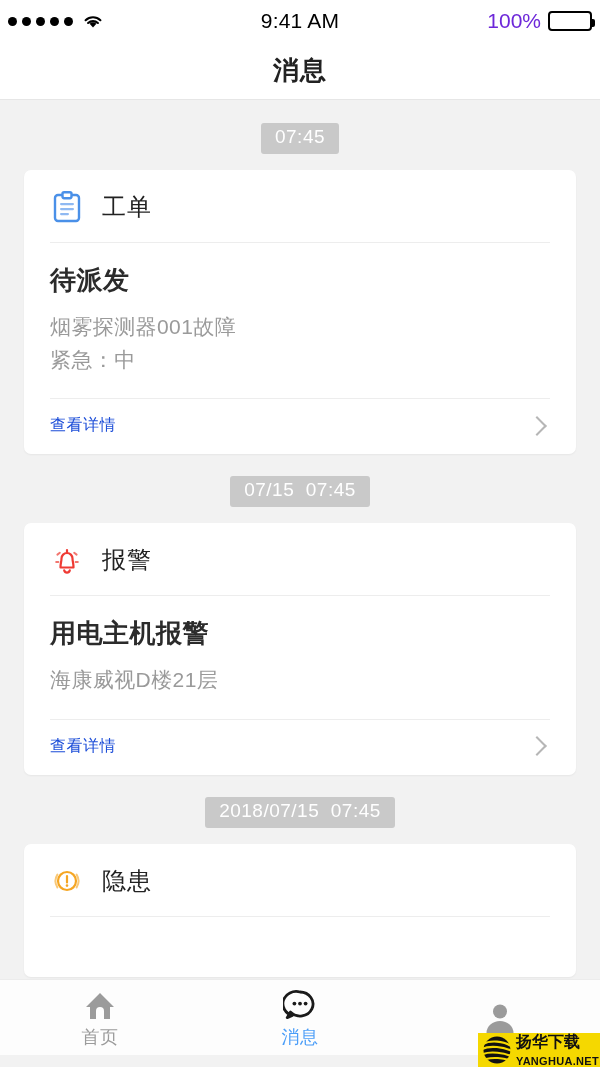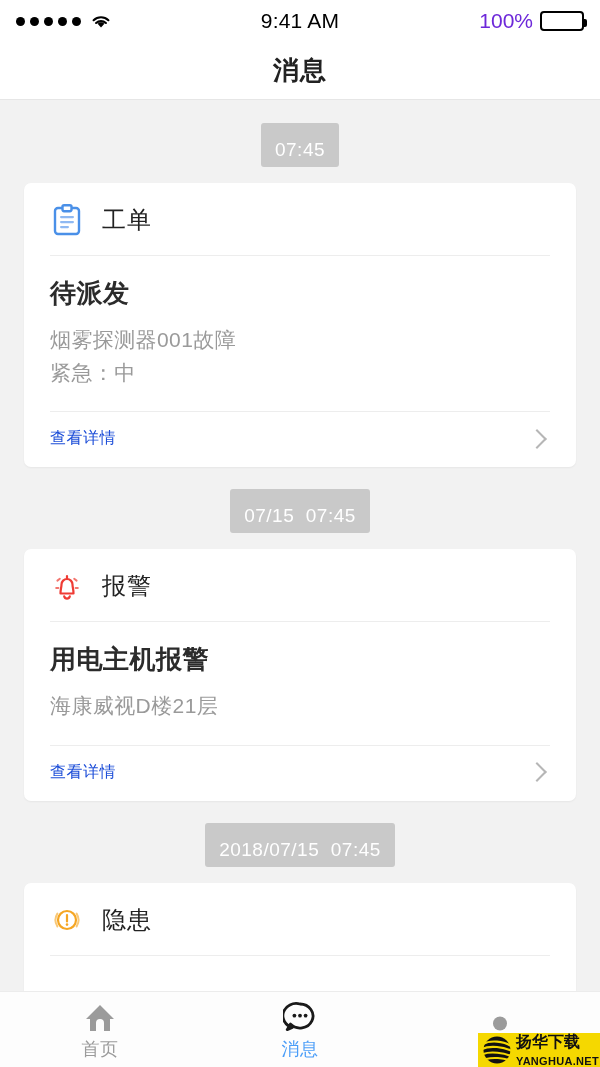--- a/index.html
+++ b/index.html
@@ -8,21 +8,21 @@
     font-family:"Liberation Sans","DejaVu Sans",sans-serif;
     background:#f2f2f2;
     overflow:hidden;
   }
   .phone { position:relative; width:600px; height:1067px; background:#f2f2f2; }
 
   
   .statusbar{
     height:42px; background:#ffffff;
     display:flex; align-items:center; justify-content:space-between;
-    padding:0 16px;
+    padding:0 8px;
   }
   .sb-left{ display:flex; align-items:center; gap:9px; }
   .sb-dots{ display:flex; align-items:center; gap:5px; }
   .sb-dots i{ width:9px; height:9px; border-radius:50%; background:#000; display:block; }
   .wifi{ width:22px; height:16px; position:relative; }
   .wifi svg{ display:block; }
   .sb-time{ font-size:21px; font-weight:500; color:#000; letter-spacing:.2px;
     position:absolute; left:0; right:0; text-align:center; top:9px; }
   .sb-right{ display:flex; align-items:center; gap:7px; z-index:2; }
   .sb-pct{ font-size:21px; font-weight:500; color:#6d28d9; }
@@ -40,21 +40,21 @@
   }
   .navbar h1{ font-size:26px; font-weight:bold; color:#222; letter-spacing:1px; }
 
   
   .content{ position:absolute; top:101px; bottom:76px; left:0; right:0;
     background:#f2f2f2; overflow:hidden; }
 
   .time-badge-wrap{ display:flex; justify-content:center; padding:22px 0 16px; }
   .time-badge{
     background:#c9c9c9; color:#ffffff; font-size:19px;
-    padding:16px 14px 6px; border-radius:3px; letter-spacing:.5px;
+    padding:3px 14px 6px; border-radius:3px; letter-spacing:.5px;
     white-space:pre;
   }
 
   .card{
     background:#ffffff; margin:0 24px; border-radius:7px;
     box-shadow:0 1px 2px rgba(0,0,0,.05);
   }
   .card-head{
     display:flex; align-items:center; gap:18px;
     padding:20px 26px 18px;
@@ -70,21 +70,21 @@
     padding:16px 26px 18px;
   }
   .card-foot .detail{ font-size:16px; color:#1d4ed8; letter-spacing:.5px; }
   .chev{ width:14px; height:14px; border-right:2px solid #b6b6b6; border-top:2px solid #b6b6b6;
     transform:rotate(45deg); margin-right:6px; }
 
   .icon-box{ width:34px; height:34px; display:flex; align-items:center; justify-content:center; }
 
   
   .tabbar{
-    position:absolute; bottom:0; left:0; right:0; height:76px;
+    position:absolute; bottom:12px; left:0; right:0; height:76px;
     background:#fdfdfd; border-top:1px solid #ececec;
     display:flex;
   }
   .tab{ flex:1; display:flex; flex-direction:column; align-items:center; justify-content:center; gap:4px; }
   .tab .tlabel{ font-size:18px; color:#9b9b9b; letter-spacing:.5px; }
   .tab.active .tlabel{ color:#4a9df8; }
   .ticon{ height:34px; display:flex; align-items:flex-end; justify-content:center; }
 
   
   .watermark{

